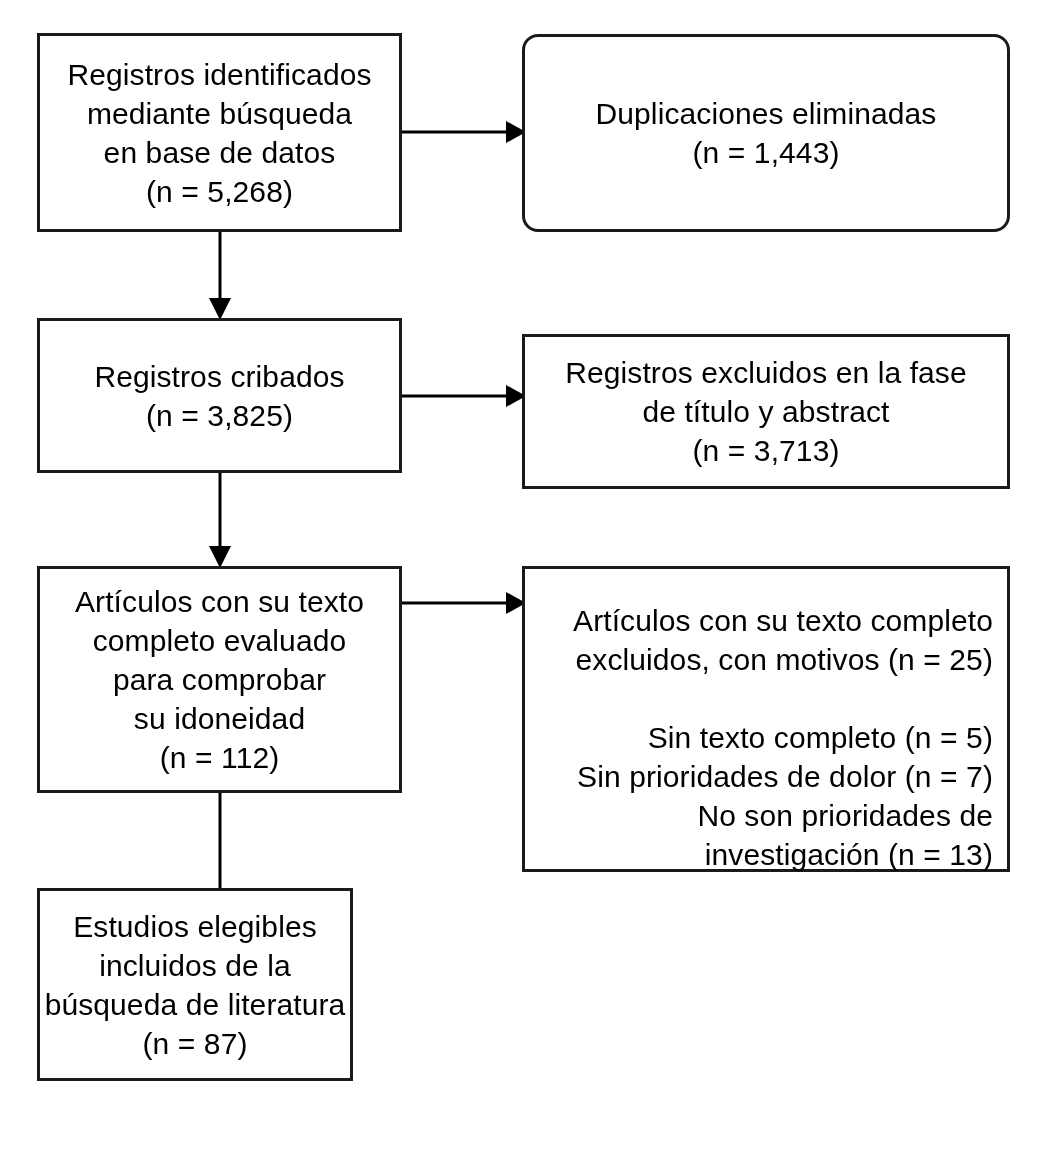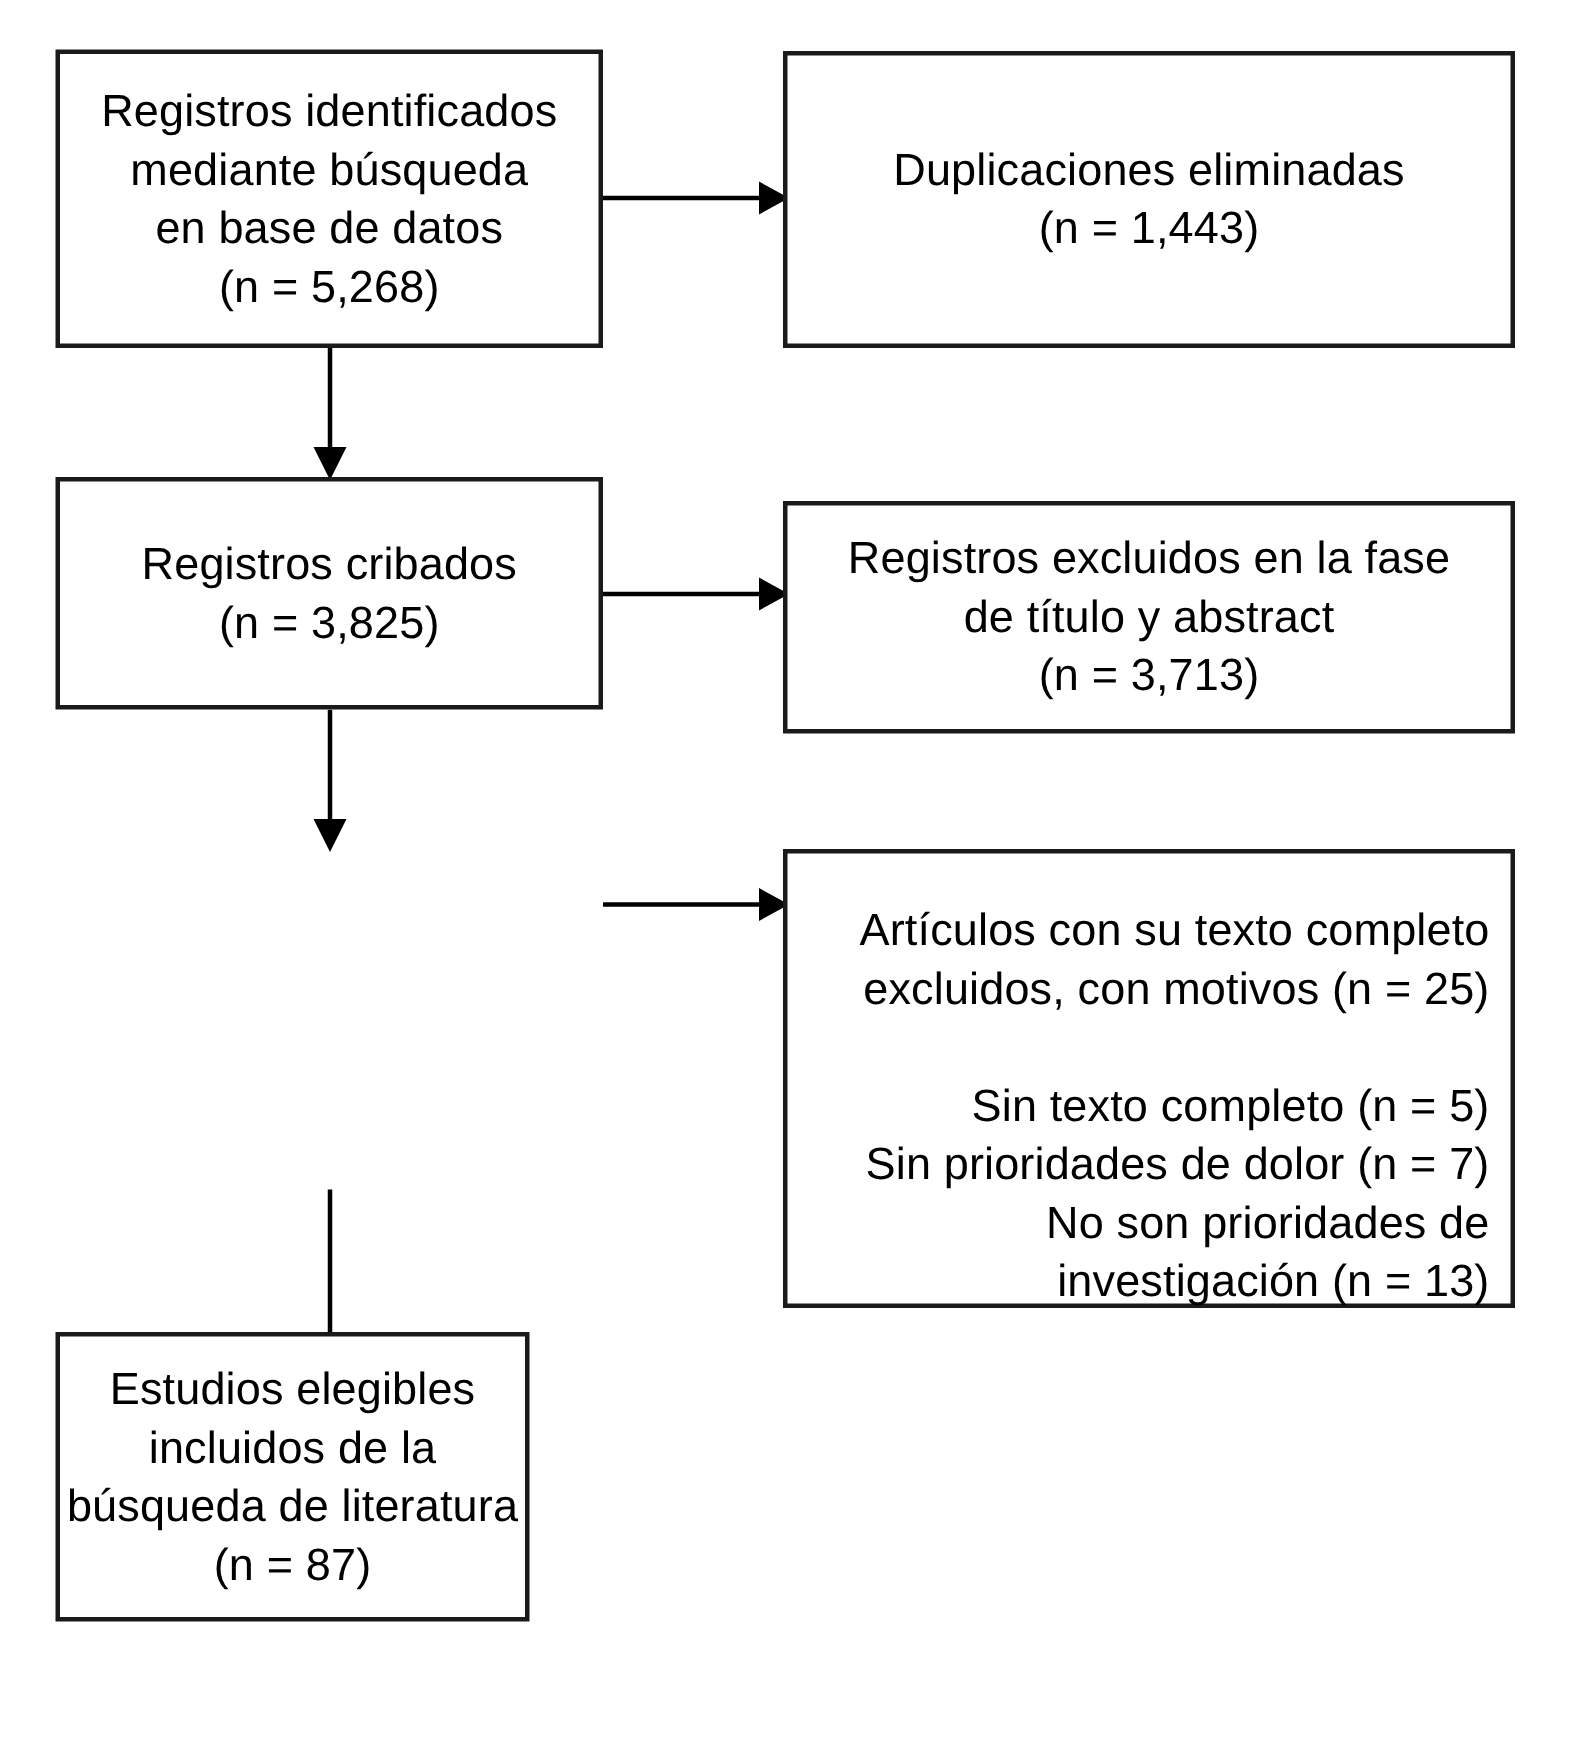--- a/index.html
+++ b/index.html
@@ -39,21 +39,21 @@
     box-sizing: border-box;
   }
   .box-text.left-align {
     text-align: right;
     padding: 0 14px 0 22px;
     margin-top: 37px;
   }
 
   
   #box-identified   { left: 37px;  top: 33px;  width: 365px; height: 199px; }
-  #box-duplicates   { left: 522px; top: 34px;  width: 488px; height: 198px; }
+  #box-duplicates   { left: 522px; top: 34px;  width: 488px; height: 198px; border-radius: 16px; }
   #box-screened     { left: 37px;  top: 318px; width: 365px; height: 155px; align-items: center; }
   #box-excluded-ta  { left: 522px; top: 334px; width: 488px; height: 155px; }
   #box-fulltext     { left: 37px;  top: 566px; width: 365px; height: 227px; }
   #box-excluded-ft  { left: 522px; top: 566px; width: 488px; height: 306px; }
   #box-included     { left: 37px;  top: 888px; width: 316px; height: 193px; }
 
   
   .conn { position: absolute; }
   .conn svg { display: block; overflow: visible; }
 </style>
@@ -120,20 +120,27 @@
     <div class="box-text">Registros cribados
 (n = 3,825)</div>
   </div>
 
   <div class="box" id="box-excluded-ta">
     <div class="box-text">Registros excluidos en la fase
 de título y abstract
 (n = 3,713)</div>
   </div>
 
+  <div class="box" id="box-fulltext">
+    <div class="box-text">Artículos con su texto
+completo evaluado
+para comprobar
+su idoneidad
+(n = 112)</div>
+  </div>
 
   <div class="box" id="box-excluded-ft">
     <div class="box-text left-align">Artículos con su texto completo
 excluidos, con motivos (n = 25)
 
 Sin texto completo (n = 5)
 Sin prioridades de dolor (n = 7)
 No son prioridades de
 investigación (n = 13)</div>
   </div>

